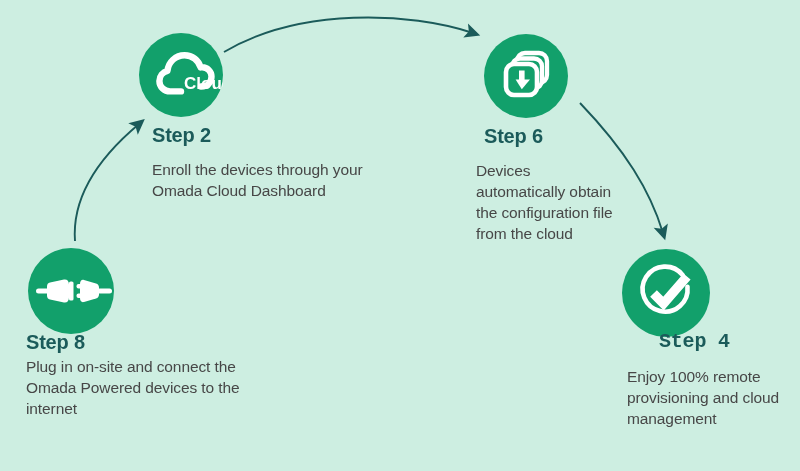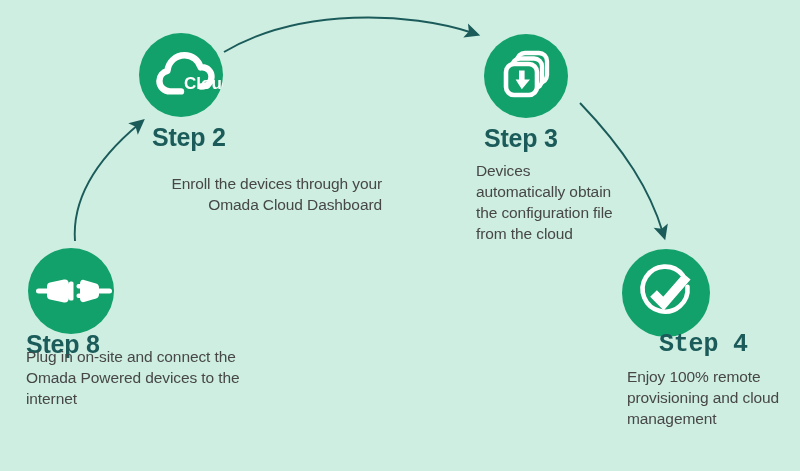--- a/index.html
+++ b/index.html
@@ -33,42 +33,42 @@
   .icon-circle {
     position: absolute;
     border-radius: 50%;
     background: #12a06b;
     display: block;
   }
   .step-title {
     position: absolute;
     color: #1b5b5a;
     font-weight: bold;
-    font-size: 25px;
+    font-size: 20px;
     letter-spacing: -0.2px;
     white-space: nowrap;
     line-height: 1;
   }
   .step-desc {
     position: absolute;
     color: #474747;
     font-size: 15.5px;
     line-height: 21px;
     letter-spacing: -0.1px;
   }
 
   
   #s1-circle { left: 28px;  top: 248px; width: 86px;  height: 86px; }
   #s1-title  { left: 26px;  top: 332px; }
-  #s1-desc   { left: 26px;  top: 346px; width: 215px; }
+  #s1-desc   { left: 26px;  top: 356px; width: 215px; }
 
   
   #s2-circle { left: 139px; top: 33px;  width: 84px;  height: 84px; }
   #s2-title  { left: 152px; top: 125px; }
-  #s2-desc   { left: 152px; top: 173px; width: 230px; text-align: right; }
+  #s2-desc   { left: 152px; top: 159px; width: 230px; }
 
   
   #s3-circle { left: 484px; top: 34px;  width: 84px;  height: 84px; }
   #s3-title  { left: 484px; top: 126px; }
   #s3-desc   { left: 476px; top: 160px; width: 140px; }
 
   
   #s4-circle { left: 622px; top: 249px; width: 88px;  height: 88px; }
   #s4-title  { left: 659px; top: 332px; font-family: Liberation Mono, monospace; }
   #s4-desc   { left: 627px; top: 366px; width: 165px; }
@@ -151,21 +151,21 @@
         <rect x="33" y="19" width="30" height="30" rx="8" fill="none" stroke="#ffffff" stroke-width="4.3"></rect>
 
         <rect x="28" y="24.5" width="30" height="30" rx="8" fill="#12a06b" stroke="#ffffff" stroke-width="4.3"></rect>
 
         <rect x="22" y="30" width="31" height="31" rx="8" fill="#12a06b" stroke="#ffffff" stroke-width="4.6"></rect>
 
         <rect x="35" y="36.5" width="5.6" height="11" fill="#ffffff"></rect>
         <path d="M31.6,45.6 L46,45.6 L37.8,55.2 Z" fill="#ffffff"></path>
       </svg>
     </div>
-    <div class="step-title" id="s3-title">Step 3</div>
+    <div class="step-title" id="s3-title">Step 6</div>
     <div class="step-desc" id="s3-desc">Devices automatically obtain the configuration file from the cloud</div>
   </div>
 
   <div class="step">
     <div class="icon-circle" id="s4-circle">
       <svg class="icon-svg" width="88" height="88" viewBox="0 0 88 88">
 
         <path d="M 62.5,28 A 22.5,22.5 0 1 0 66,40 " fill="none" stroke="#ffffff" stroke-width="4.6" stroke-linecap="round" transform="rotate(-6 44 44)"></path>
 
         <path d="M31.5,44.5 L41.5,54.5 L65,27.5" fill="none" stroke="#ffffff" stroke-width="9.5" stroke-linecap="butt" stroke-linejoin="miter"></path>

